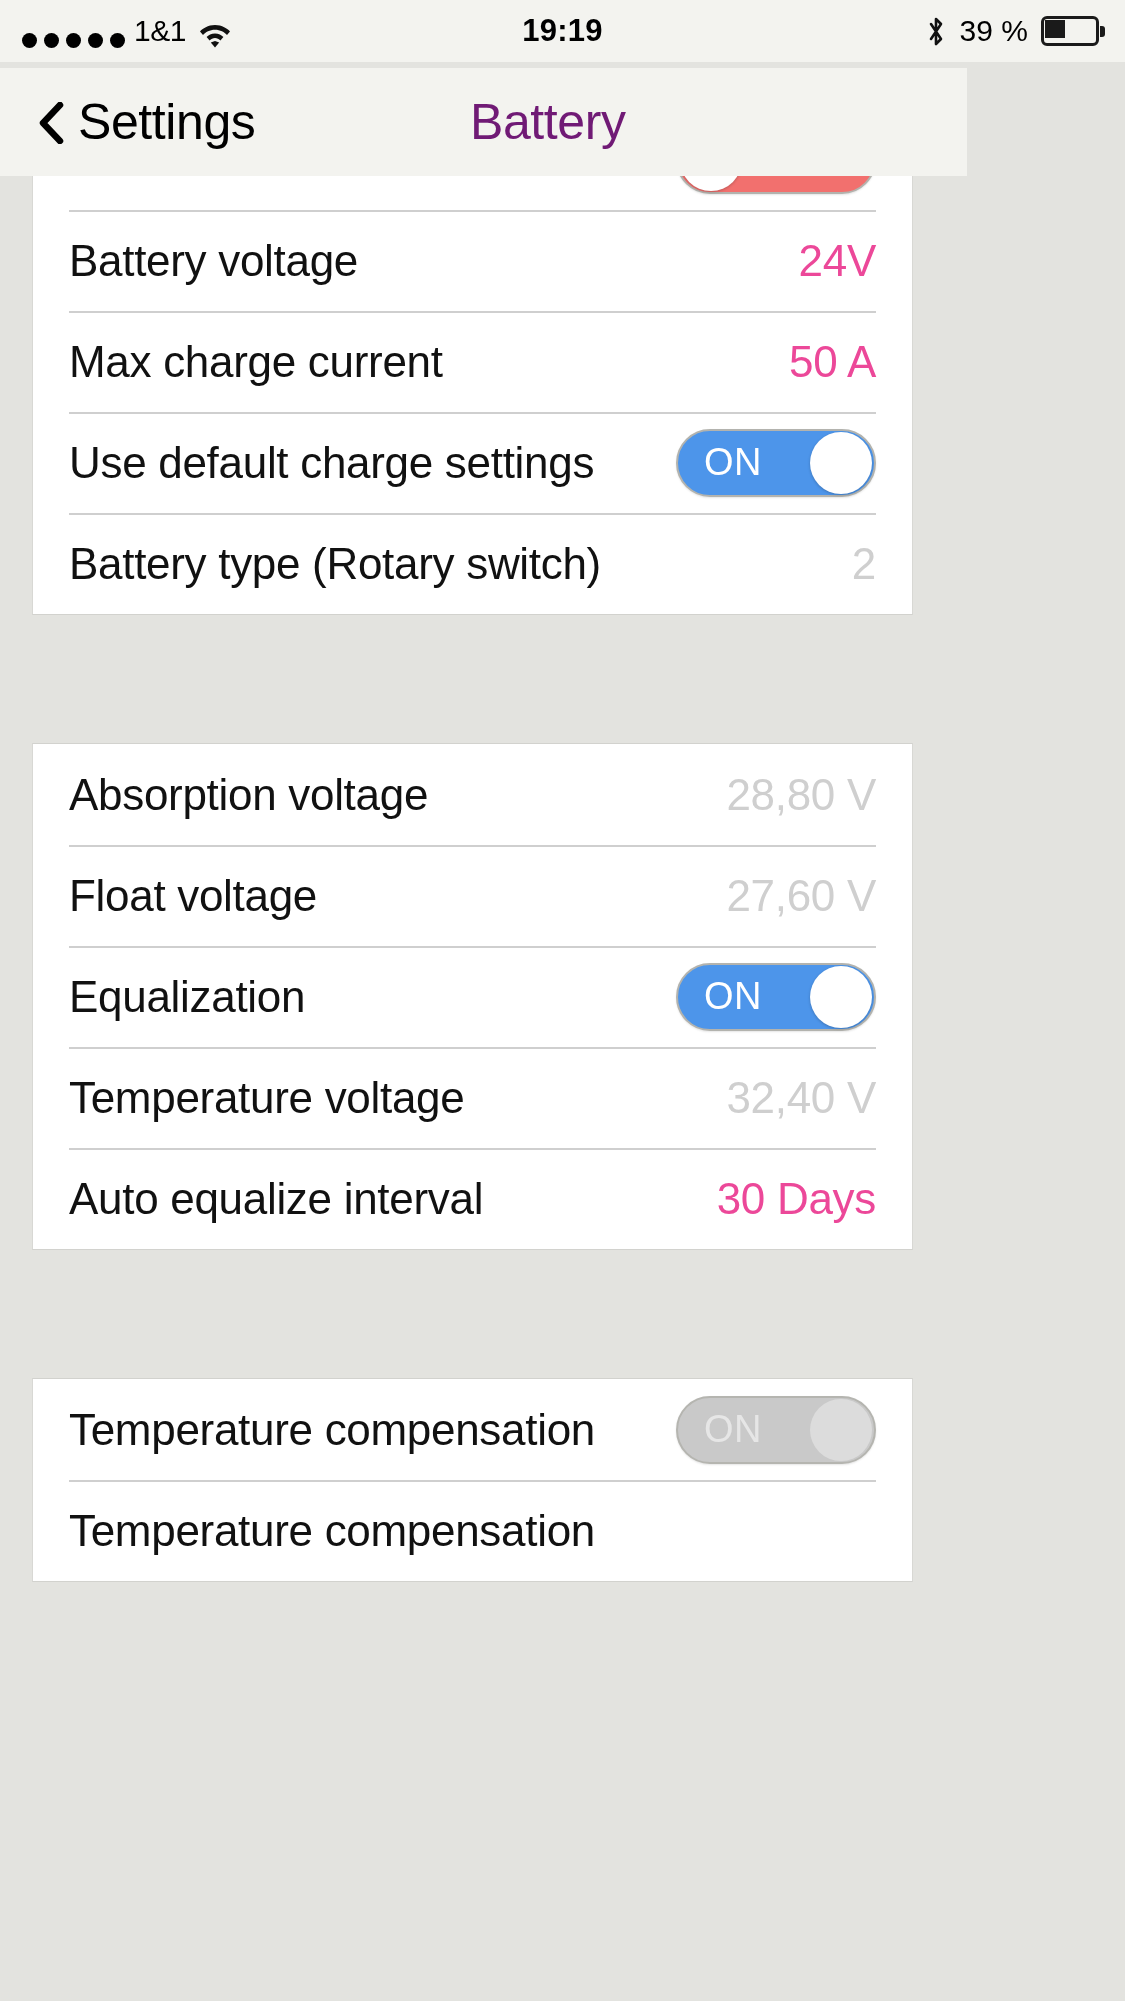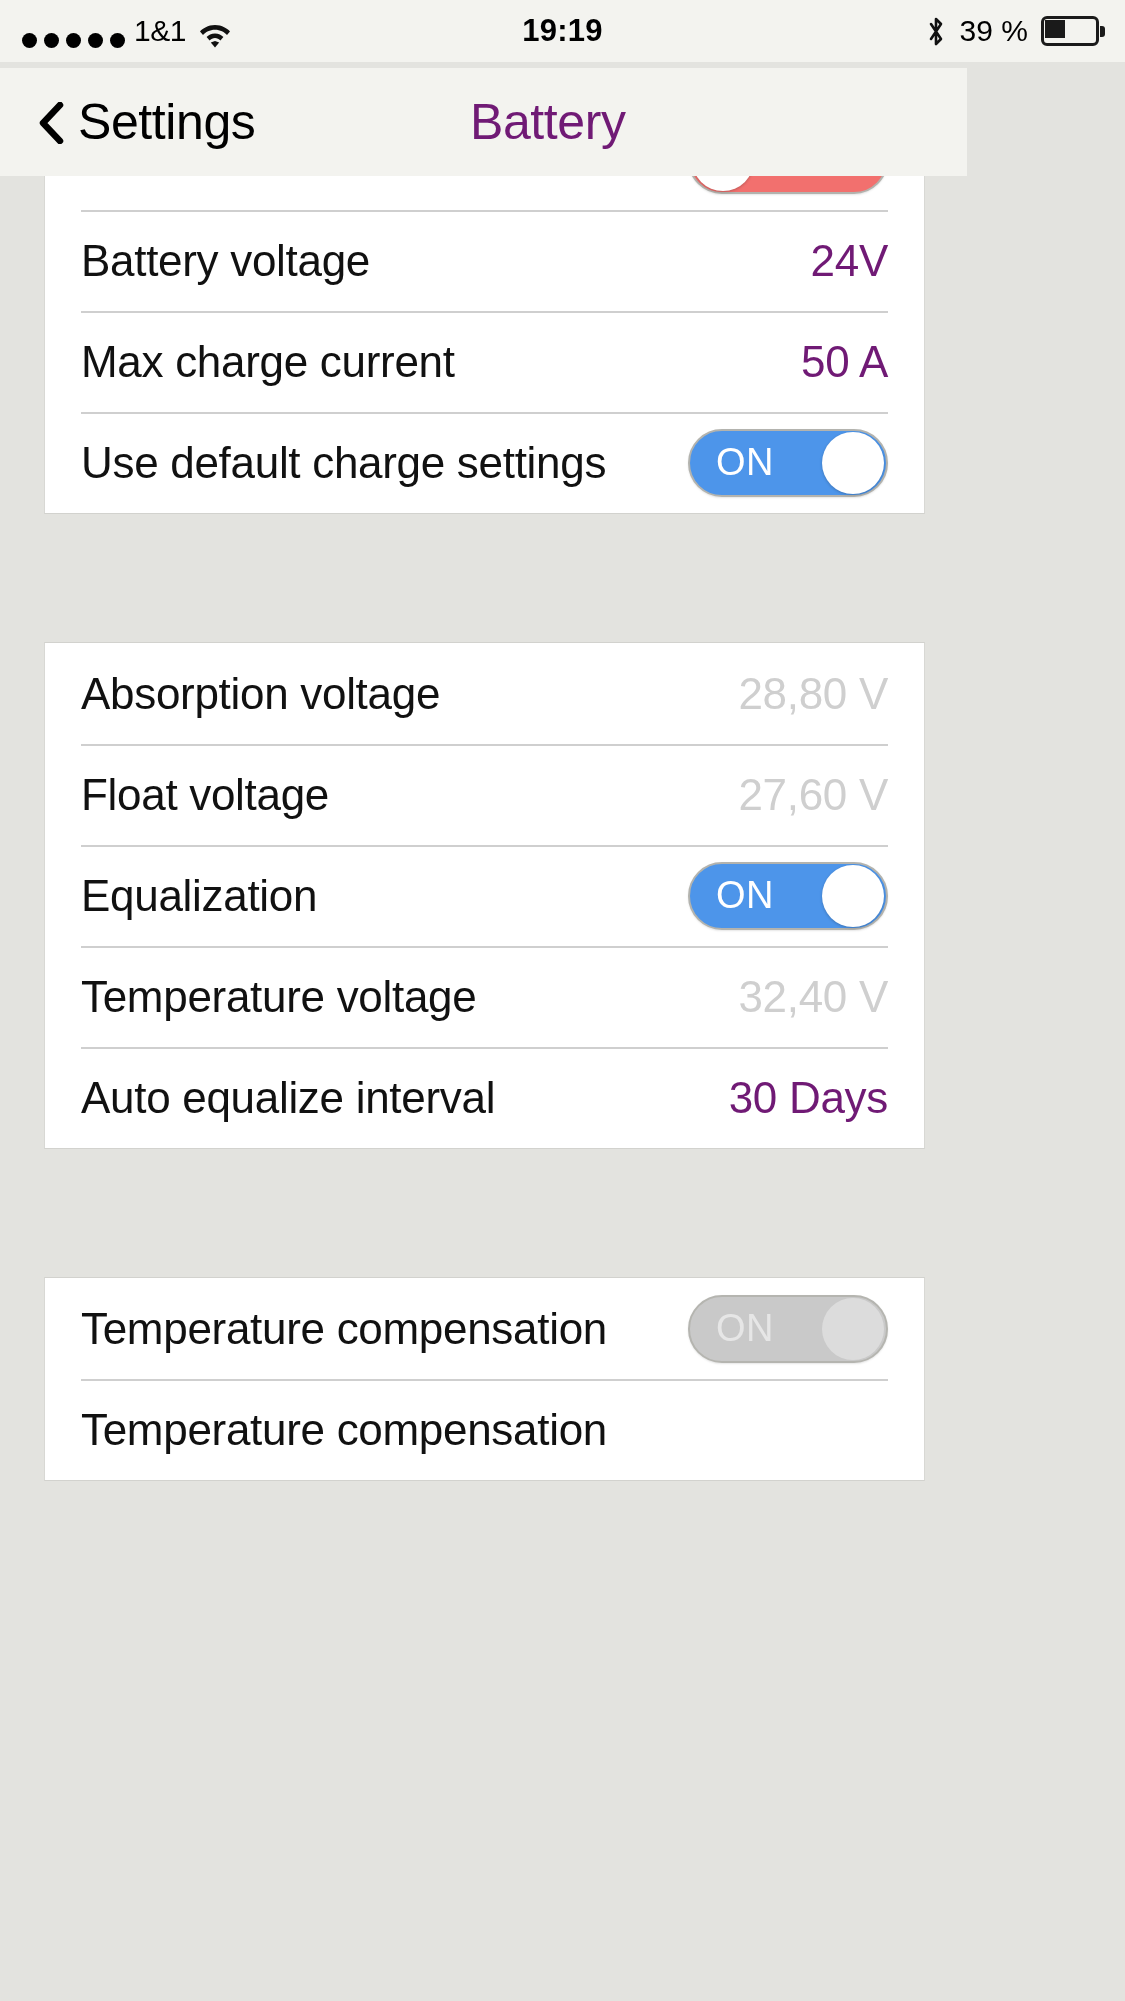--- a/index.html
+++ b/index.html
@@ -48,21 +48,21 @@
   }
   .chev{ width:26px; height:40px; }
   .nav-back-label{ font-size:50px; color:#000; letter-spacing:-.4px; }
   .nav-title{
     position:absolute; left:470px; top:50%; transform:translateY(-50%);
     font-size:50px; color:#701a75; letter-spacing:-.4px;
   }
 
   
   .scroll{
-    position:absolute; top:170px; left:16px; width:937px; height:1831px;
+    position:absolute; top:170px; left:4px; width:937px; height:1831px;
     background:#e3e3df; overflow:hidden;
   }
   .card{
     background:#fff; margin:0 28px;
     border:1px solid #d2d2ce;
     border-left-color:#d8d8d4; border-right-color:#d8d8d4;
   }
   .card.clipped{ margin-top:-62px; }
   .gap{ height:128px; }
   .gap.small{ height:128px; }
@@ -74,21 +74,21 @@
   }
   .row + .row::before{
     content:""; position:absolute; left:36px; right:36px; top:0;
     height:2px; background:#cfcfcf;
   }
   .row-label{
     font-size:44px; color:#111; letter-spacing:-.3px;
     white-space:nowrap;
   }
   .row-value{
-    margin-left:auto; font-size:44px; color:#701a75; letter-spacing:-.3px;
+    margin-left:auto; font-size:44px; color:#ec4899; letter-spacing:-.3px;
     white-space:nowrap;
   }
   .row-value.muted{ color:#cfcfcf; }
 
   
   .toggle{
     margin-left:auto; position:relative;
     width:200px; height:68px; border-radius:34px;
     border:2px solid #b3b3ae;
     display:flex; align-items:center;
@@ -178,20 +178,24 @@
       <span class="row-label">Max charge current</span>
       <span class="row-value">50 A</span>
     </div>
     <div class="row">
       <span class="row-label">Use default charge settings</span>
       <span class="toggle on">
         <span class="toggle-text">ON</span>
         <span class="toggle-knob"></span>
       </span>
     </div>
+    <div class="row">
+      <span class="row-label">Battery type (Rotary switch)</span>
+      <span class="row-value muted">2</span>
+    </div>
   </div>
 
   <div class="gap"></div>
 
   <div class="card">
     <div class="row">
       <span class="row-label">Absorption voltage</span>
       <span class="row-value muted">28,80 V</span>
     </div>
     <div class="row">

